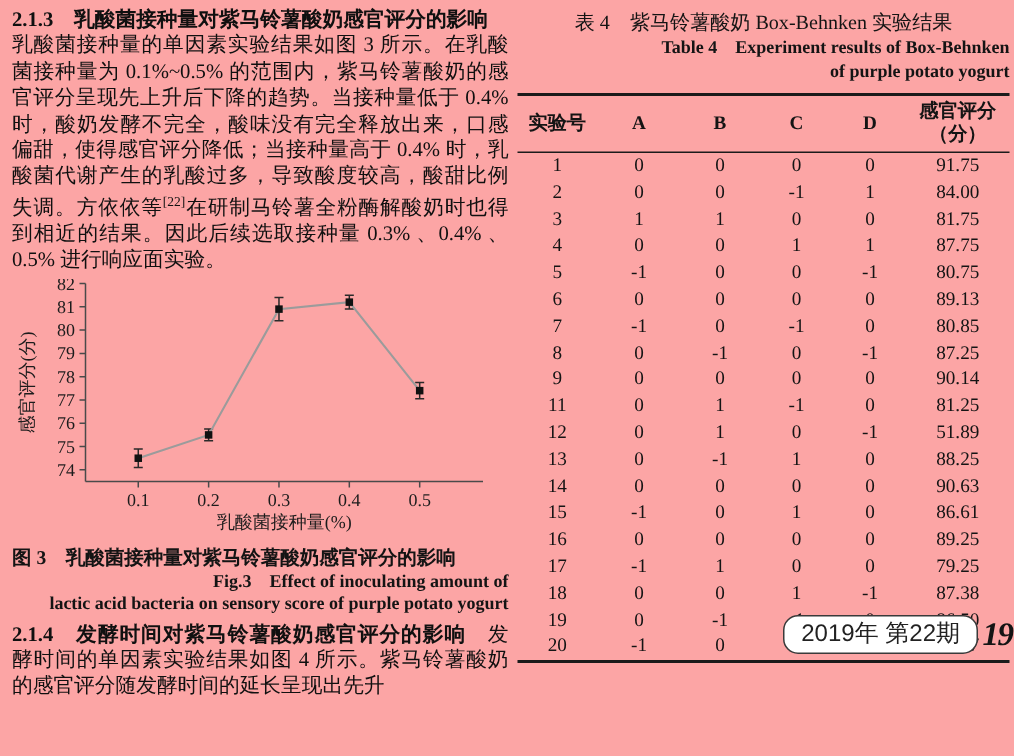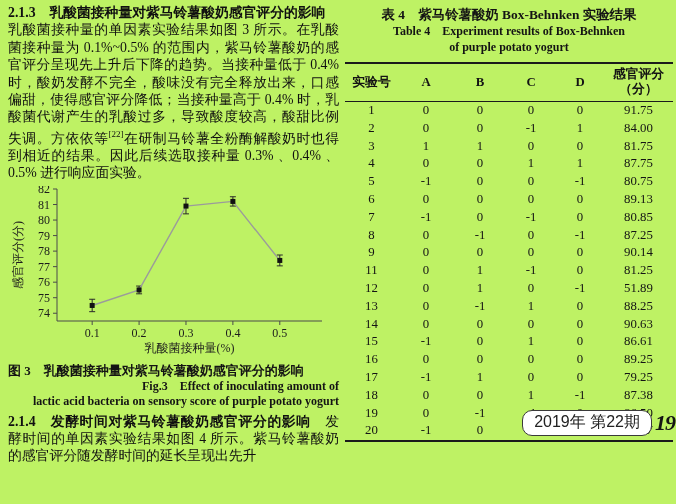--- a/index.html
+++ b/index.html
@@ -1,41 +1,41 @@
 <!DOCTYPE html>
 <html><head>
 <meta charset="utf-8">
 <style>
   * { margin:0; padding:0; box-sizing:border-box; }
   html,body { width:676px; height:504px; }
   body {
     font-family:"Liberation Serif","DejaVu Serif",serif;
     background:#ffffff; color:#141414;
   }
-  .page { position:relative; width:676px; height:504px; background:#bef264; overflow:hidden; }
+  .page { position:relative; width:676px; height:504px; background:#fca5a5; overflow:hidden; }
   .col-left  { position:absolute; left:8px;  top:4px; width:331px; }
   .col-right { position:absolute; left:345px; top:6px; width:328px; }
 
   .para { font-size:13.8px; line-height:17.4px; text-align:justify; color:#101010; }
   .para .head { font-weight:bold; }
   .para sup { font-size:9px; }
 
   .chart-wrap { margin-top:4px; }
   svg text { font-family:"Liberation Serif","DejaVu Serif",serif; font-size:12px; fill:#1c1c1c; }
   .axis,.tick { stroke:#4a4a4a; stroke-width:1; }
   .cline { stroke:#9b9b9b; stroke-width:1.4; fill:none; }
   .err { stroke:#2a2a2a; stroke-width:1; }
   .mark { fill:#111; }
 
   .fig-cap-zh { text-align:left; font-weight:bold; font-size:13px; line-height:17px; margin-top:2px; }
   .fig-cap-en { text-align:right; font-weight:bold; font-size:12px; line-height:15.5px; }
   .para2 { margin-top:3px; }
 
-  .tbl-title-zh { text-align:center; font-weight:bold; font-size:13.4px; line-height:18px; }
-  .tbl-title-en { text-align:center; font-weight:bold; font-size:12px; line-height:15.5px; }
+  .tbl-title-zh { text-align:center; font-weight:normal; font-size:13.4px; line-height:18px; }
+  .tbl-title-en { text-align:right; font-weight:bold; font-size:12px; line-height:15.5px; }
 
   table { width:100%; border-collapse:collapse; margin-top:7px;
           border-top:2px solid #1b1b1b; border-bottom:2px solid #1b1b1b; }
   thead th { border-bottom:1.5px solid #1b1b1b; font-weight:bold;
              font-size:12.8px; line-height:15px; padding:3px 0 4px; text-align:center; }
   tbody td { text-align:center; font-size:12.8px; line-height:17.8px; padding:0; }
 
   .footer { position:absolute; right:-2px; bottom:6px; display:flex; align-items:center; }
   .issue-pill { border:1.2px solid #3a3a3a; border-radius:10px; padding:1px 11px 2px;
                 font-family:"Liberation Sans","DejaVu Sans",sans-serif; font-size:16px;

